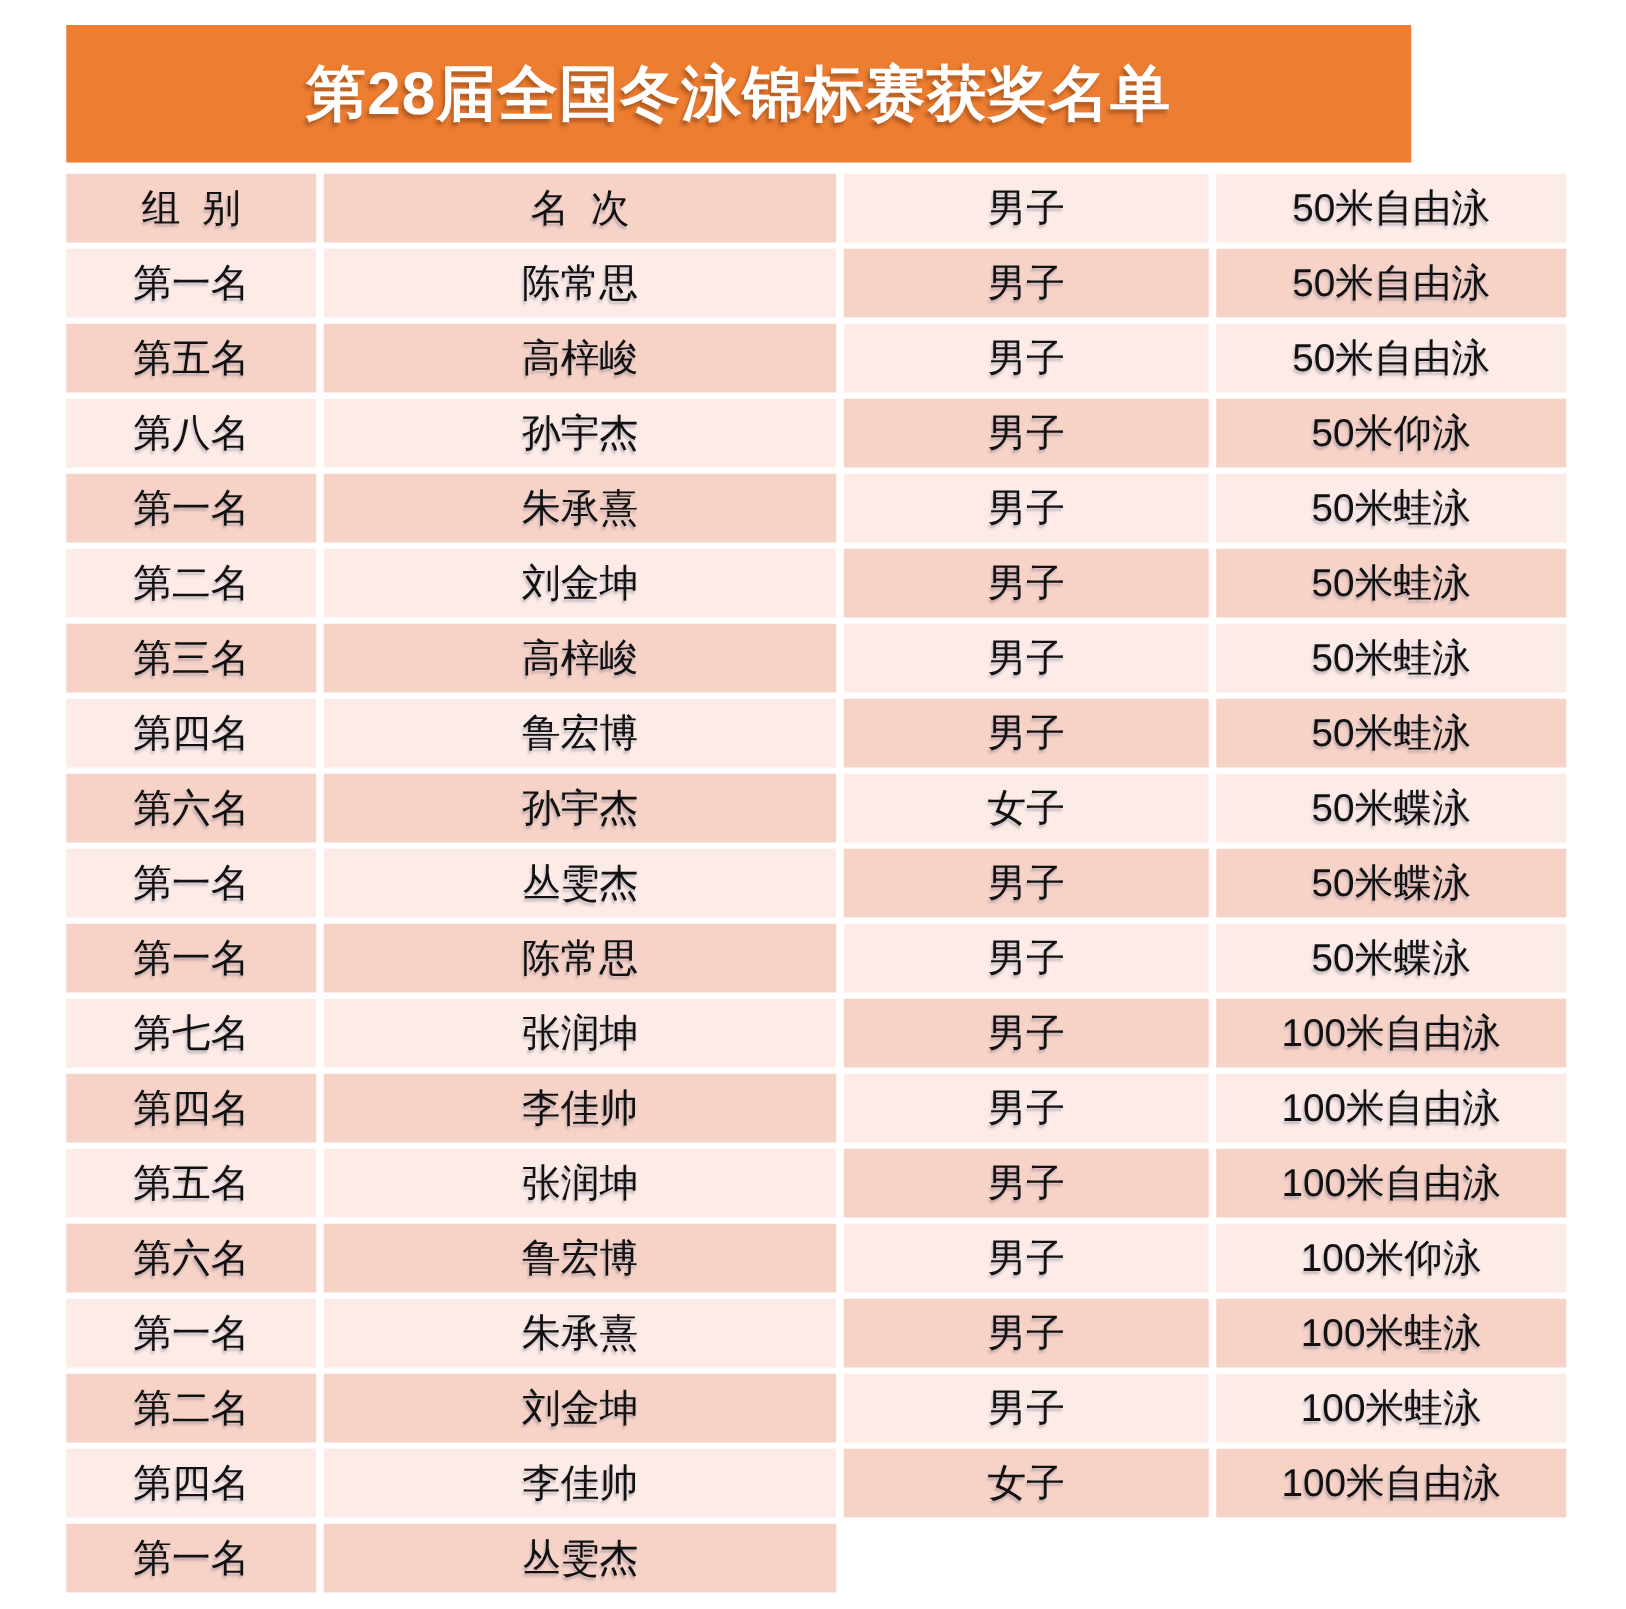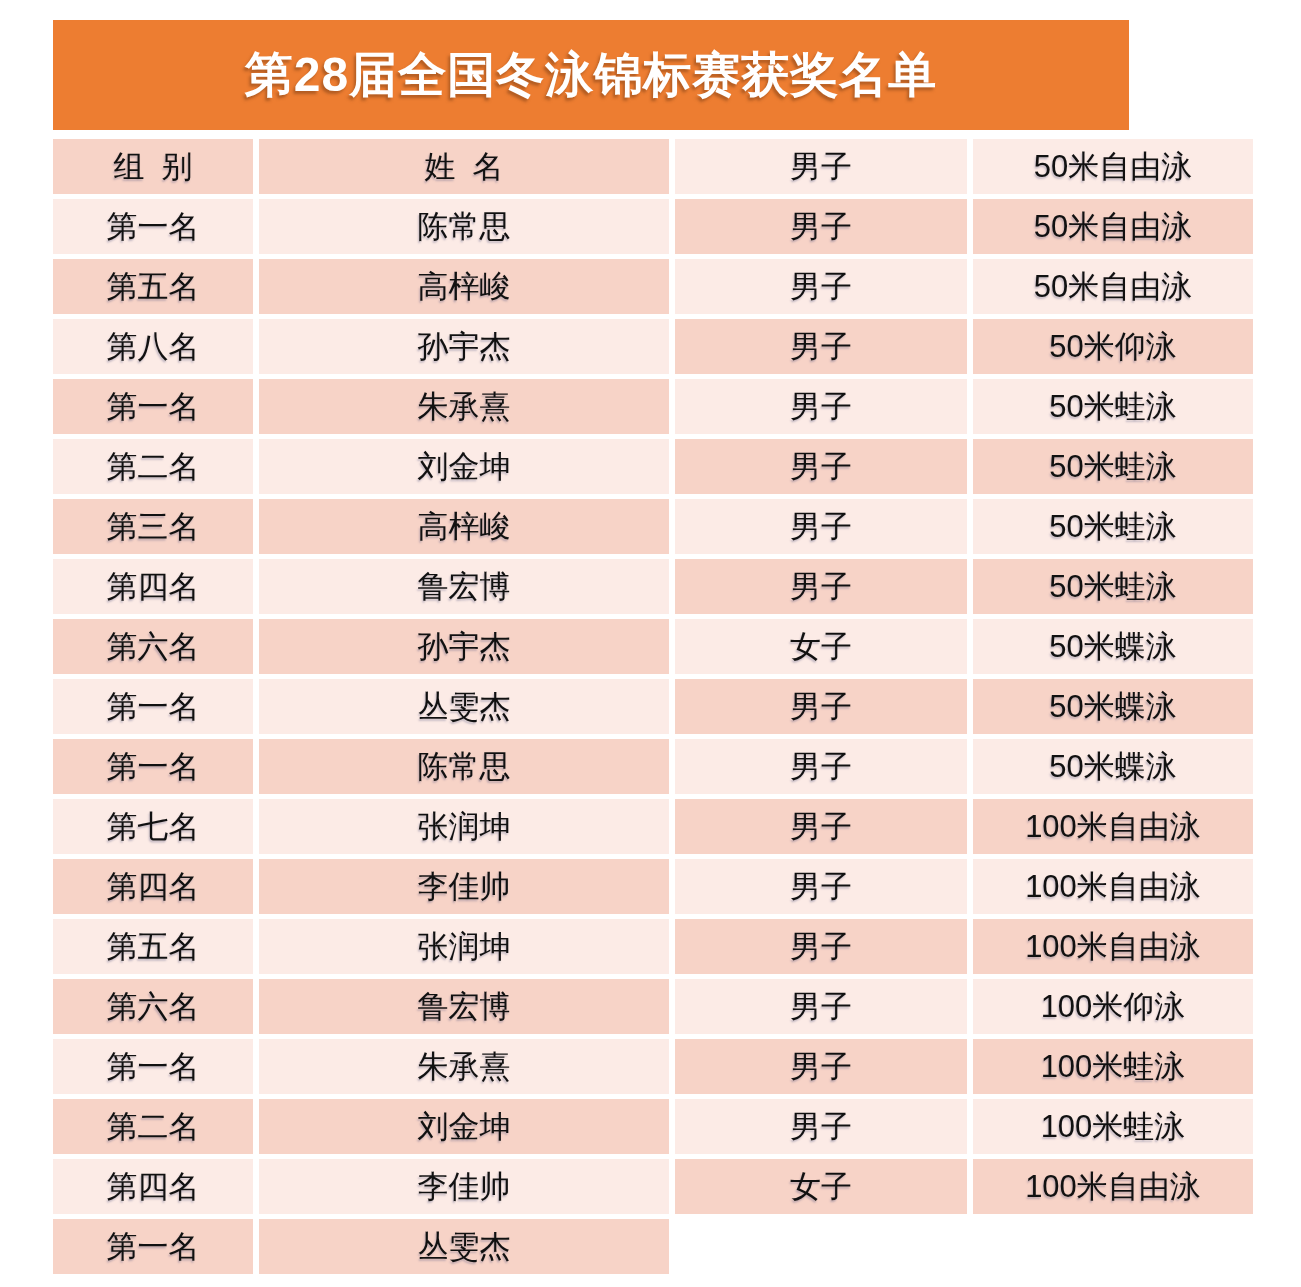--- a/index.html
+++ b/index.html
@@ -60,21 +60,21 @@
 </style>
 </head>
 <body>
 
 <div class="sheet">
   <div class="title-bar">
     <span class="title-text">第28届全国冬泳锦标赛获奖名单</span>
   </div>
   <div class="grid">
     <div class="cell header">组  别</div>
-    <div class="cell header">姓  名</div>
+    <div class="cell header">名  次</div>
   <div class="row"><div class="cell light">男子</div><div class="cell light">50米自由泳</div><div class="cell light">第一名</div><div class="cell light">陈常思</div></div>
       <div class="row"><div class="cell dark">男子</div><div class="cell dark">50米自由泳</div><div class="cell dark">第五名</div><div class="cell dark">高梓峻</div></div>
       <div class="row"><div class="cell light">男子</div><div class="cell light">50米自由泳</div><div class="cell light">第八名</div><div class="cell light">孙宇杰</div></div>
       <div class="row"><div class="cell dark">男子</div><div class="cell dark">50米仰泳</div><div class="cell dark">第一名</div><div class="cell dark">朱承熹</div></div>
       <div class="row"><div class="cell light">男子</div><div class="cell light">50米蛙泳</div><div class="cell light">第二名</div><div class="cell light">刘金坤</div></div>
       <div class="row"><div class="cell dark">男子</div><div class="cell dark">50米蛙泳</div><div class="cell dark">第三名</div><div class="cell dark">高梓峻</div></div>
       <div class="row"><div class="cell light">男子</div><div class="cell light">50米蛙泳</div><div class="cell light">第四名</div><div class="cell light">鲁宏博</div></div>
       <div class="row"><div class="cell dark">男子</div><div class="cell dark">50米蛙泳</div><div class="cell dark">第六名</div><div class="cell dark">孙宇杰</div></div>
       <div class="row"><div class="cell light">女子</div><div class="cell light">50米蝶泳</div><div class="cell light">第一名</div><div class="cell light">丛雯杰</div></div>
       <div class="row"><div class="cell dark">男子</div><div class="cell dark">50米蝶泳</div><div class="cell dark">第一名</div><div class="cell dark">陈常思</div></div>

